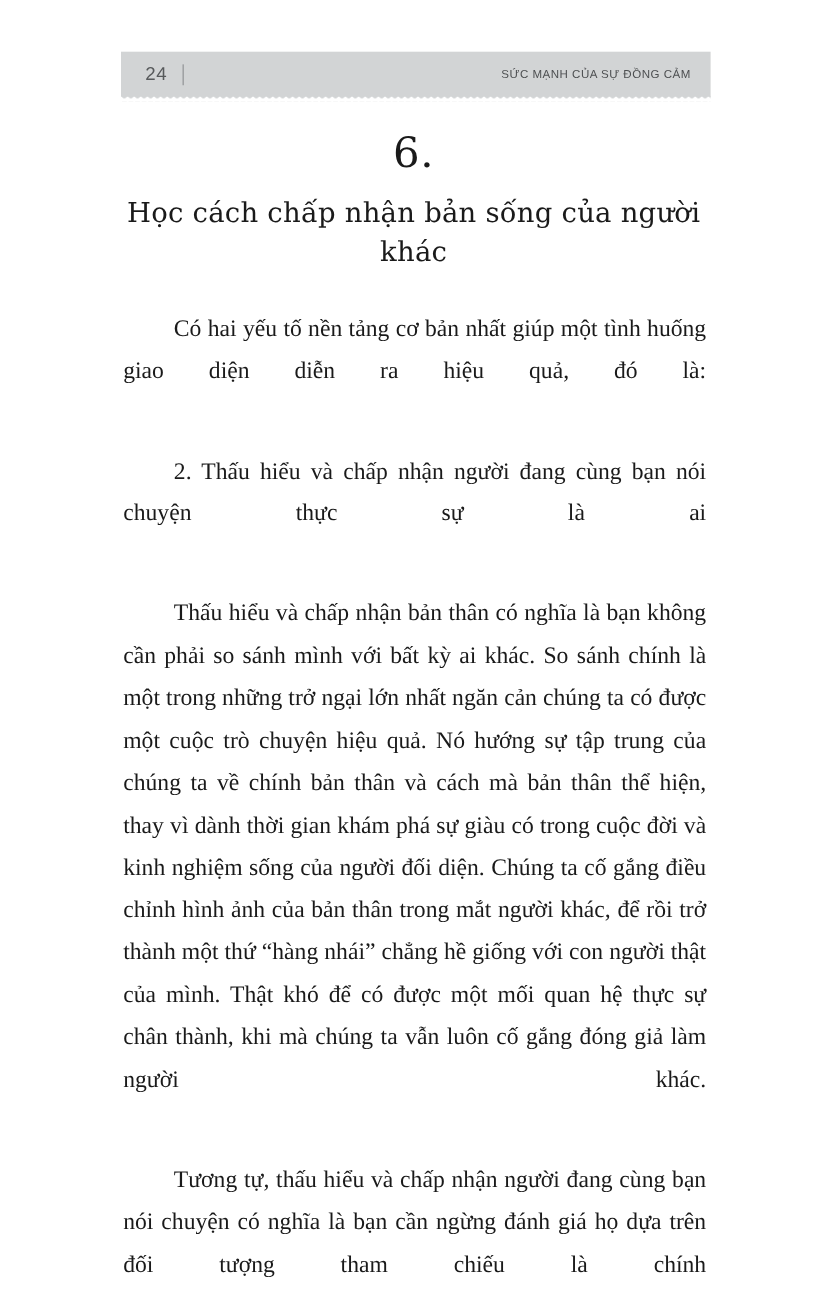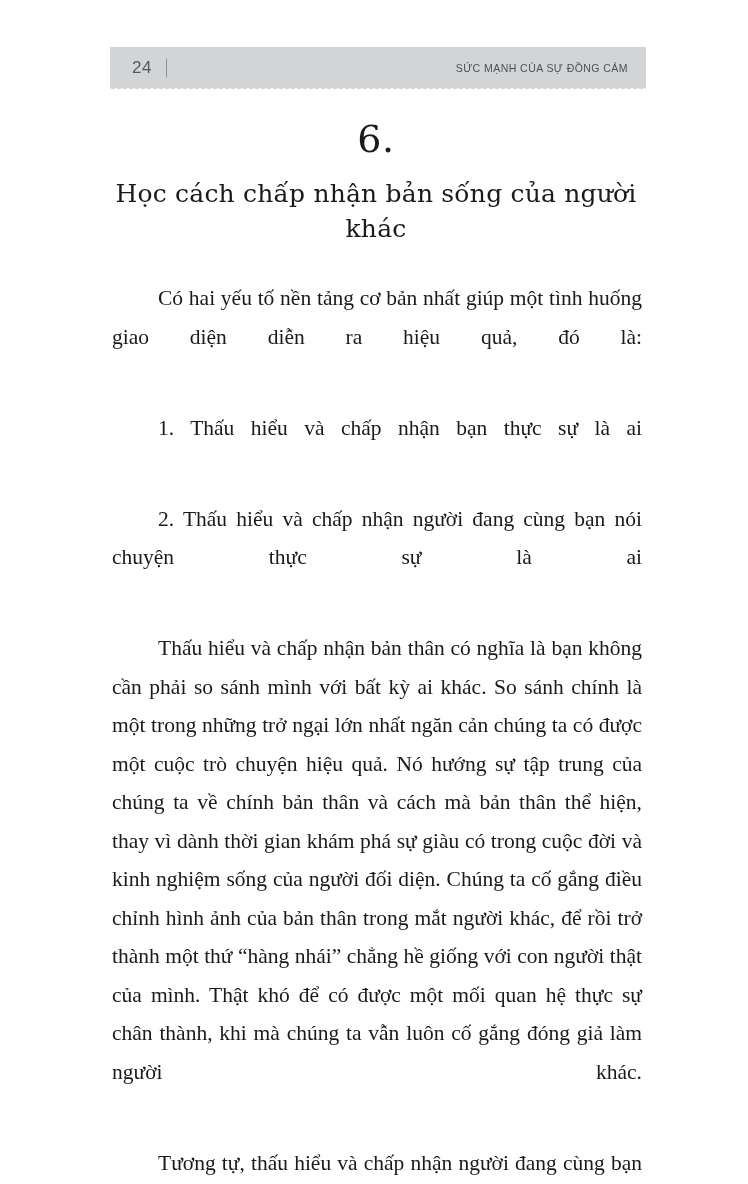--- a/index.html
+++ b/index.html
@@ -149,19 +149,18 @@
     <div class="scallop"></div>
   </div>
 
   <div class="chapter-block">
     <div class="chapter-number">6.</div>
     <h1 class="chapter-title">Học cách chấp nhận bản sống của người khác</h1>
   </div>
 
   <div class="body-col">
     <p class="para">Có hai yếu tố nền tảng cơ bản nhất giúp một tình huống giao diện diễn ra hiệu quả, đó là:</p>
-    <p class="para list-item">1. Thấu hiểu và chấp nhận bạn thực sự là ai</p>
     <p class="para list-item">2. Thấu hiểu và chấp nhận người đang cùng bạn nói chuyện thực sự là ai</p>
     <p class="para">Thấu hiểu và chấp nhận bản thân có nghĩa là bạn không cần phải so sánh mình với bất kỳ ai khác. So sánh chính là một trong những trở ngại lớn nhất ngăn cản chúng ta có được một cuộc trò chuyện hiệu quả. Nó hướng sự tập trung của chúng ta về chính bản thân và cách mà bản thân thể hiện, thay vì dành thời gian khám phá sự giàu có trong cuộc đời và kinh nghiệm sống của người đối diện. Chúng ta cố gắng điều chỉnh hình ảnh của bản thân trong mắt người khác, để rồi trở thành một thứ “hàng nhái” chẳng hề giống với con người thật của mình. Thật khó để có được một mối quan hệ thực sự chân thành, khi mà chúng ta vẫn luôn cố gắng đóng giả làm người khác.</p>
     <p class="para">Tương tự, thấu hiểu và chấp nhận người đang cùng bạn nói chuyện có nghĩa là bạn cần ngừng đánh giá họ dựa trên đối tượng tham chiếu là chính</p>
   </div>
 
 </div>
 
 </body></html>

